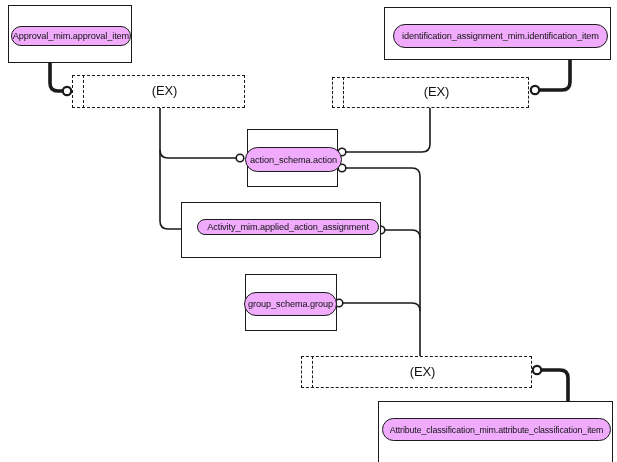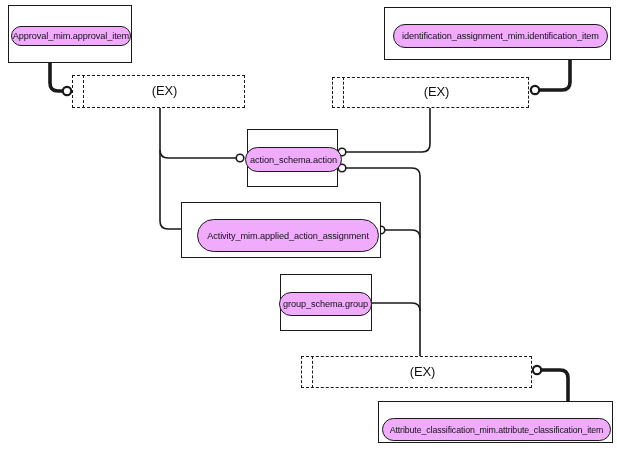--- a/index.html
+++ b/index.html
@@ -84,35 +84,35 @@
     <span class="tag">(EX)</span>
   </div>
 
   <div class="entity" style="left:247px;top:129px;width:91px;height:58px;padding-left:13px;">
     <div class="pill" style="left:-3px;top:17px;width:97px;height:25px;">
       <span>action_schema.action</span>
     </div>
   </div>
 
   <div class="entity" style="left:181px;top:202px;width:200px;height:56px;">
-    <div class="pill" style="left:15px;top:16px;width:182px;height:33px;align-items:center;">
+    <div class="pill" style="left:15px;top:16px;width:182px;height:16px;align-items:center;">
       <span>Activity_mim.applied_action_assignment</span>
     </div>
   </div>
 
-  <div class="entity" style="left:245px;top:274px;width:92px;height:57px;margin-left:35px;">
+  <div class="entity" style="left:245px;top:274px;width:92px;height:57px;">
     <div class="pill" style="left:-2px;top:17px;width:93px;height:24px;">
       <span>group_schema.group</span>
     </div>
   </div>
 
   <div class="dashed" style="left:301px;top:356px;width:231px;height:32px;">
     <div class="divider"></div>
     <span class="tag">(EX)</span>
   </div>
 
-  <div class="entity" style="left:378px;top:401px;width:235px;height:42px;">
+  <div class="entity" style="left:378px;top:401px;width:235px;height:62px;">
     <div class="pill" style="left:3px;top:16px;width:229px;height:23px;font-size:8.8px;">
       <span>Attribute_classification_mim.attribute_classification_item</span>
     </div>
   </div>
 
 </div>
 
 </body></html>

